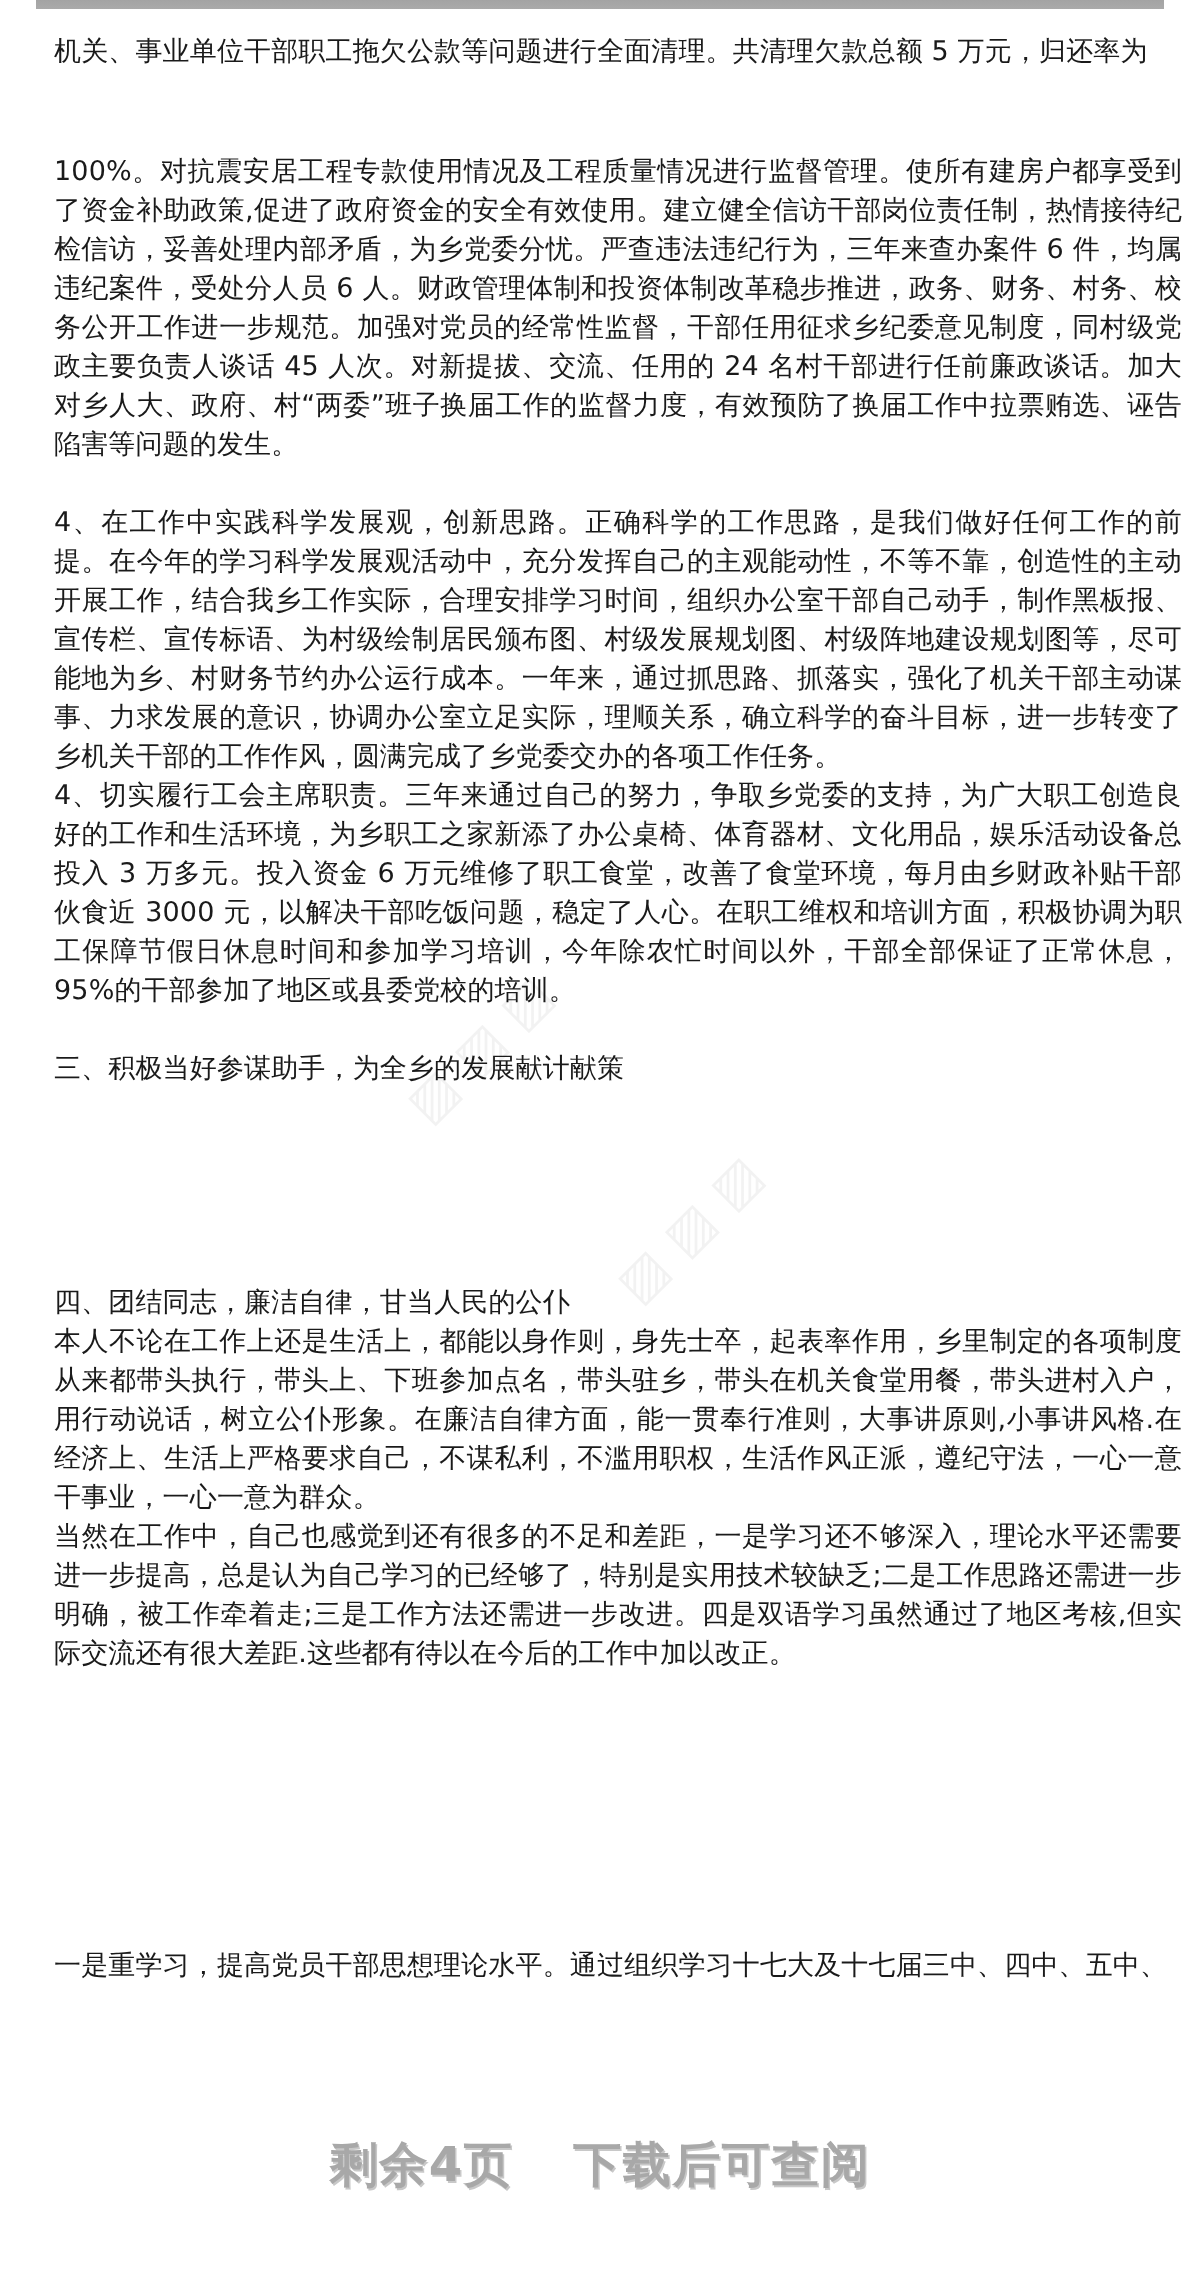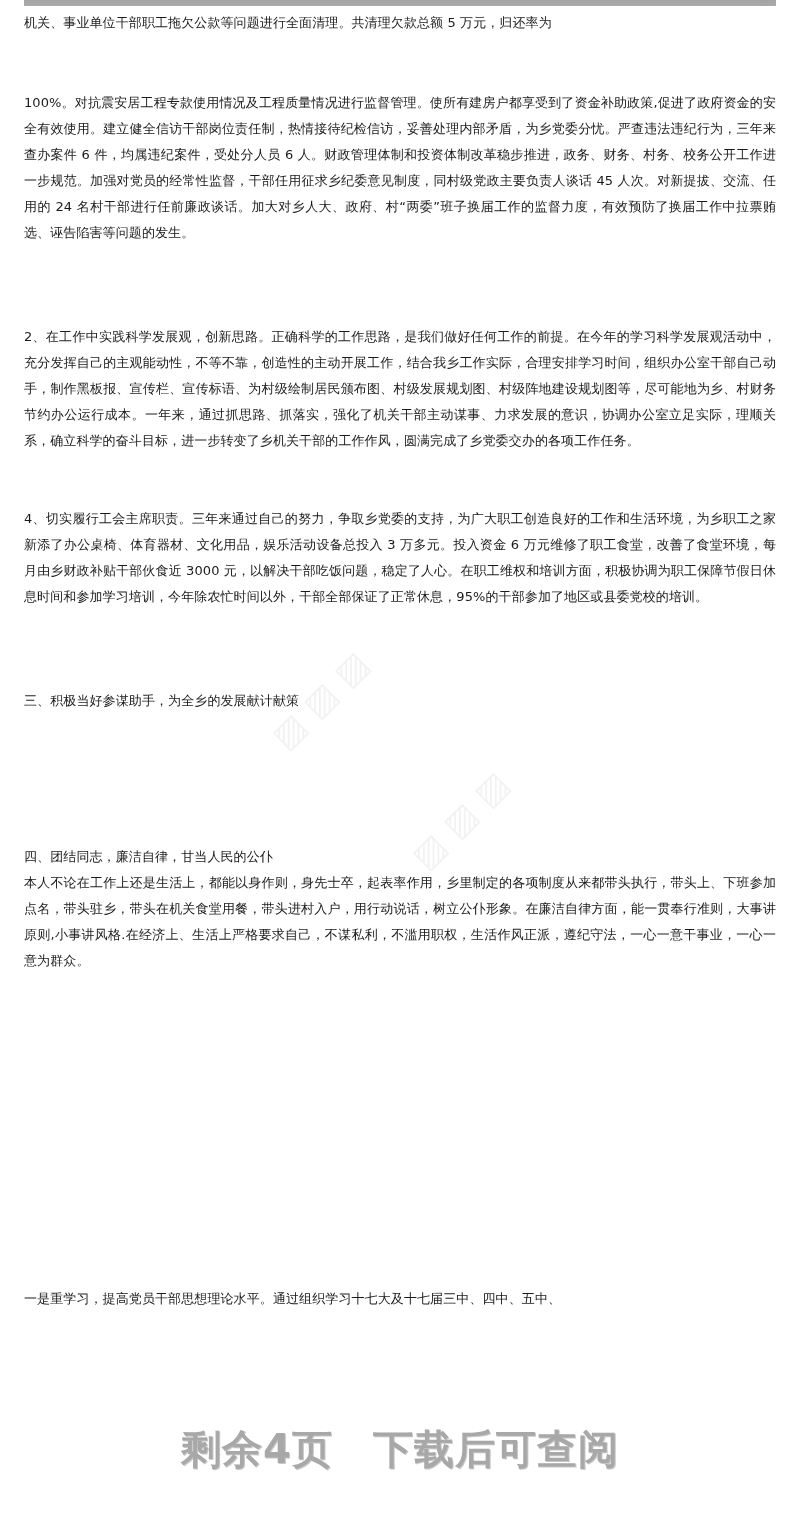--- a/index.html
+++ b/index.html
@@ -1,47 +1,48 @@
 <!DOCTYPE html>
 <html><head>
 <meta charset="utf-8">
 <style>
   html, body { margin: 0; padding: 0; background: #ffffff; }
   body { width: 800px; height: 1525px; position: relative; overflow: hidden;
          font-family: "DejaVu Sans", "Liberation Sans", sans-serif; color: #1a1a1a; }
   .page { position: absolute; left: 0; top: 0; width: 800px; height: 1525px; }
-  .para { position: absolute; left: 24px; width: 752px; font-size: 13px; line-height: 26px;
-          letter-spacing: 0.1px; text-align: justify; margin: 0; }
+  .para { position: absolute; left: 24px; width: 752px; font-size: 18px; line-height: 26px;
+          letter-spacing: 0.1px; text-align: justify; margin: 12px; }
   .heading { font-weight: normal; }
   .clip-top { position: absolute; left: 24px; top: -14px; width: 752px; height: 20px; overflow: hidden; }
   .clip-top .bar { height: 20px; background: linear-gradient(#2a2a2a,#555); opacity: 0.5;
                    clip-path: inset(70% 0 0 0); }
   .watermark { position: absolute; left: 260px; top: 600px; width: 360px; height: 360px; pointer-events: none; }
   .watermark span { position: absolute; font-size: 34px; color: rgba(0,0,0,0.05);
                     transform: rotate(-45deg); white-space: nowrap; font-weight: bold; }
   .footer { position: absolute; left: 0; top: 1422px; width: 800px; text-align: center;
-            font-size: 40px; font-weight: bold; color: #a8a8a8; letter-spacing: 1px;
+            font-size: 32px; font-weight: bold; color: #a8a8a8; letter-spacing: 1px;
             text-shadow: 1px 1px 0 #c8c8c8; }
   .footer .gap { display: inline-block; width: 40px; }
 </style>
 </head>
 <body>
 
 <div class="page">
   <div class="clip-top">
       <div class="bar"></div>
     </div>
 
   <p class="para" style="top:10px">机关、事业单位干部职工拖欠公款等问题进行全面清理。共清理欠款总额 5 万元，归还率为</p>
   <p class="para" style="top:90px">100%。对抗震安居工程专款使用情况及工程质量情况进行监督管理。使所有建房户都享受到了资金补助政策,促进了政府资金的安全有效使用。建立健全信访干部岗位责任制，热情接待纪检信访，妥善处理内部矛盾，为乡党委分忧。严查违法违纪行为，三年来查办案件 6 件，均属违纪案件，受处分人员 6 人。财政管理体制和投资体制改革稳步推进，政务、财务、村务、校务公开工作进一步规范。加强对党员的经常性监督，干部任用征求乡纪委意见制度，同村级党政主要负责人谈话 45 人次。对新提拔、交流、任用的 24 名村干部进行任前廉政谈话。加大对乡人大、政府、村“两委”班子换届工作的监督力度，有效预防了换届工作中拉票贿选、诬告陷害等问题的发生。</p>
-  <p class="para" style="top:324px">2、在工作中实践科学发展观，创新思路。正确科学的工作思路，是我们做好任何工作的前提。在今年的学习科学发展观活动中，充分发挥自己的主观能动性，不等不靠，创造性的主动开展工作，结合我乡工作实际，合理安排学习时间，组织办公室干部自己动手，制作黑板报、宣传栏、宣传标语、为村级绘制居民颁布图、村级发展规划图、村级阵地建设规划图等，尽可能地为乡、村财务节约办公运行成本。一年来，通过抓思路、抓落实，强化了机关干部主动谋事、力求发展的意识，协调办公室立足实际，理顺关系，确立科学的奋斗目标，进一步转变了乡机关干部的工作作风，圆满完成了乡党委交办的各项工作任务。</p>
+  <p class="para" style="top:324px">4、在工作中实践科学发展观，创新思路。正确科学的工作思路，是我们做好任何工作的前提。在今年的学习科学发展观活动中，充分发挥自己的主观能动性，不等不靠，创造性的主动开展工作，结合我乡工作实际，合理安排学习时间，组织办公室干部自己动手，制作黑板报、宣传栏、宣传标语、为村级绘制居民颁布图、村级发展规划图、村级阵地建设规划图等，尽可能地为乡、村财务节约办公运行成本。一年来，通过抓思路、抓落实，强化了机关干部主动谋事、力求发展的意识，协调办公室立足实际，理顺关系，确立科学的奋斗目标，进一步转变了乡机关干部的工作作风，圆满完成了乡党委交办的各项工作任务。</p>
   <p class="para" style="top:506px">4、切实履行工会主席职责。三年来通过自己的努力，争取乡党委的支持，为广大职工创造良好的工作和生活环境，为乡职工之家新添了办公桌椅、体育器材、文化用品，娱乐活动设备总投入 3 万多元。投入资金 6 万元维修了职工食堂，改善了食堂环境，每月由乡财政补贴干部伙食近 3000 元，以解决干部吃饭问题，稳定了人心。在职工维权和培训方面，积极协调为职工保障节假日休息时间和参加学习培训，今年除农忙时间以外，干部全部保证了正常休息，95%的干部参加了地区或县委党校的培训。</p>
   <p class="para heading" style="top:688px">三、积极当好参谋助手，为全乡的发展献计献策</p>
   <p class="para heading" style="top:844px">四、团结同志，廉洁自律，甘当人民的公仆</p>
   <p class="para" style="top:870px">本人不论在工作上还是生活上，都能以身作则，身先士卒，起表率作用，乡里制定的各项制度从来都带头执行，带头上、下班参加点名，带头驻乡，带头在机关食堂用餐，带头进村入户，用行动说话，树立公仆形象。在廉洁自律方面，能一贯奉行准则，大事讲原则,小事讲风格.在经济上、生活上严格要求自己，不谋私利，不滥用职权，生活作风正派，遵纪守法，一心一意干事业，一心一意为群众。</p>
+  <p class="para" style="top:1000px">当然在工作中，自己也感觉到还有很多的不足和差距，一是学习还不够深入，理论水平还需要进一步提高，总是认为自己学习的已经够了，特别是实用技术较缺乏;二是工作思路还需进一步明确，被工作牵着走;三是工作方法还需进一步改进。四是双语学习虽然通过了地区考核,但实际交流还有很大差距.这些都有待以在今后的工作中加以改正。</p>
   <p class="para" style="top:1286px">一是重学习，提高党员干部思想理论水平。通过组织学习十七大及十七届三中、四中、五中、</p>
 
   <div class="watermark">
     <span style="left:0px;top:80px">▨ ▨ ▨</span>
     <span style="left:140px;top:200px">▨ ▨ ▨</span>
   </div>
 
   <div class="footer">
     <span>剩余4页</span><span class="gap"></span><span>下载后可查阅</span>
   </div>

